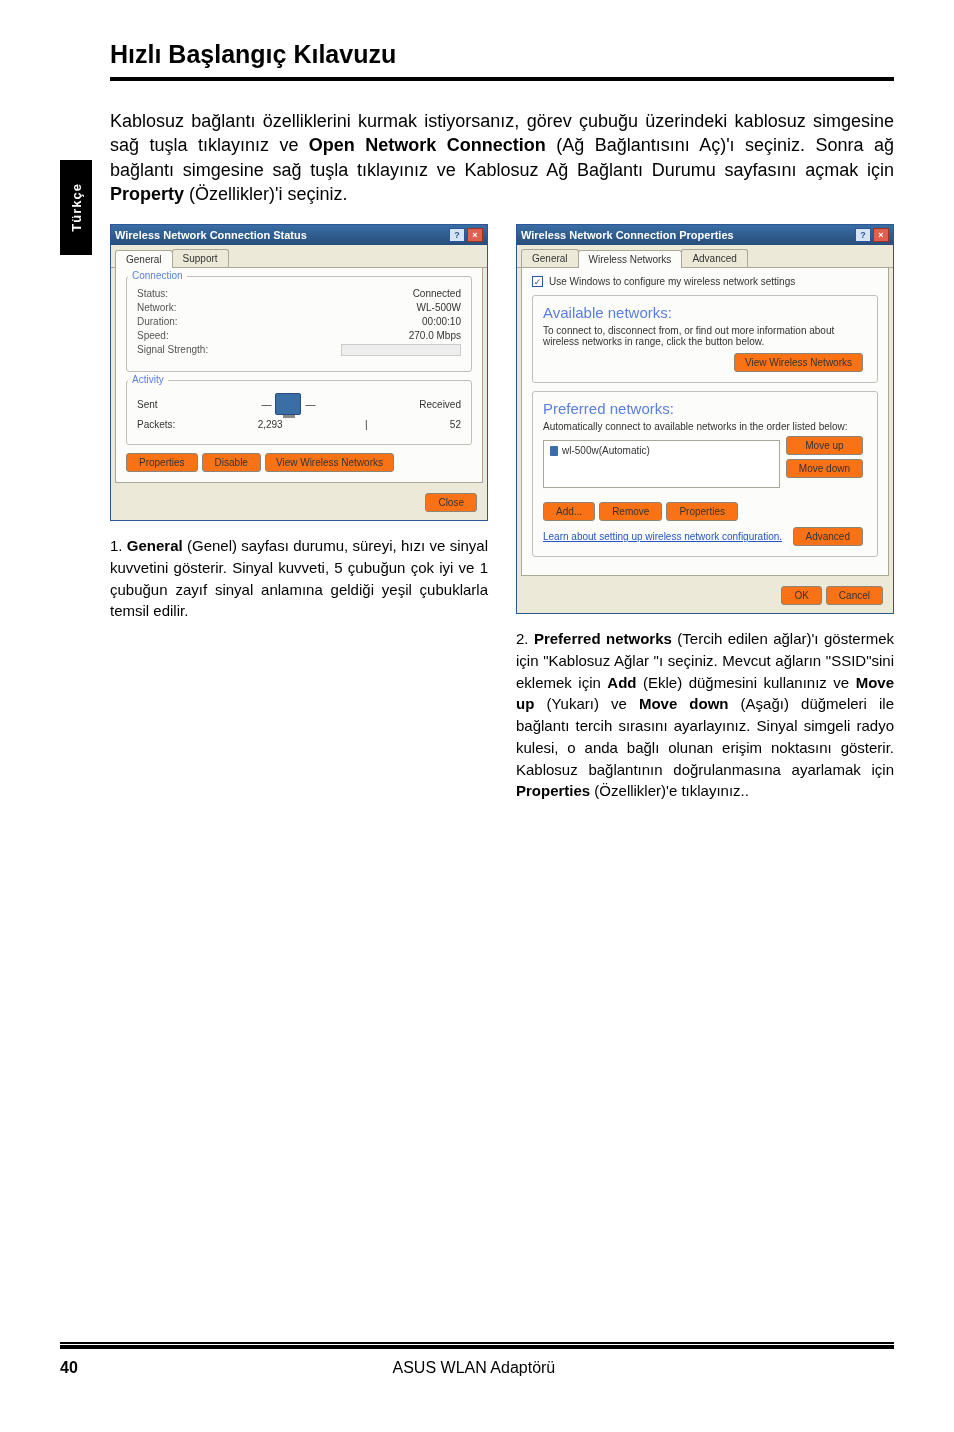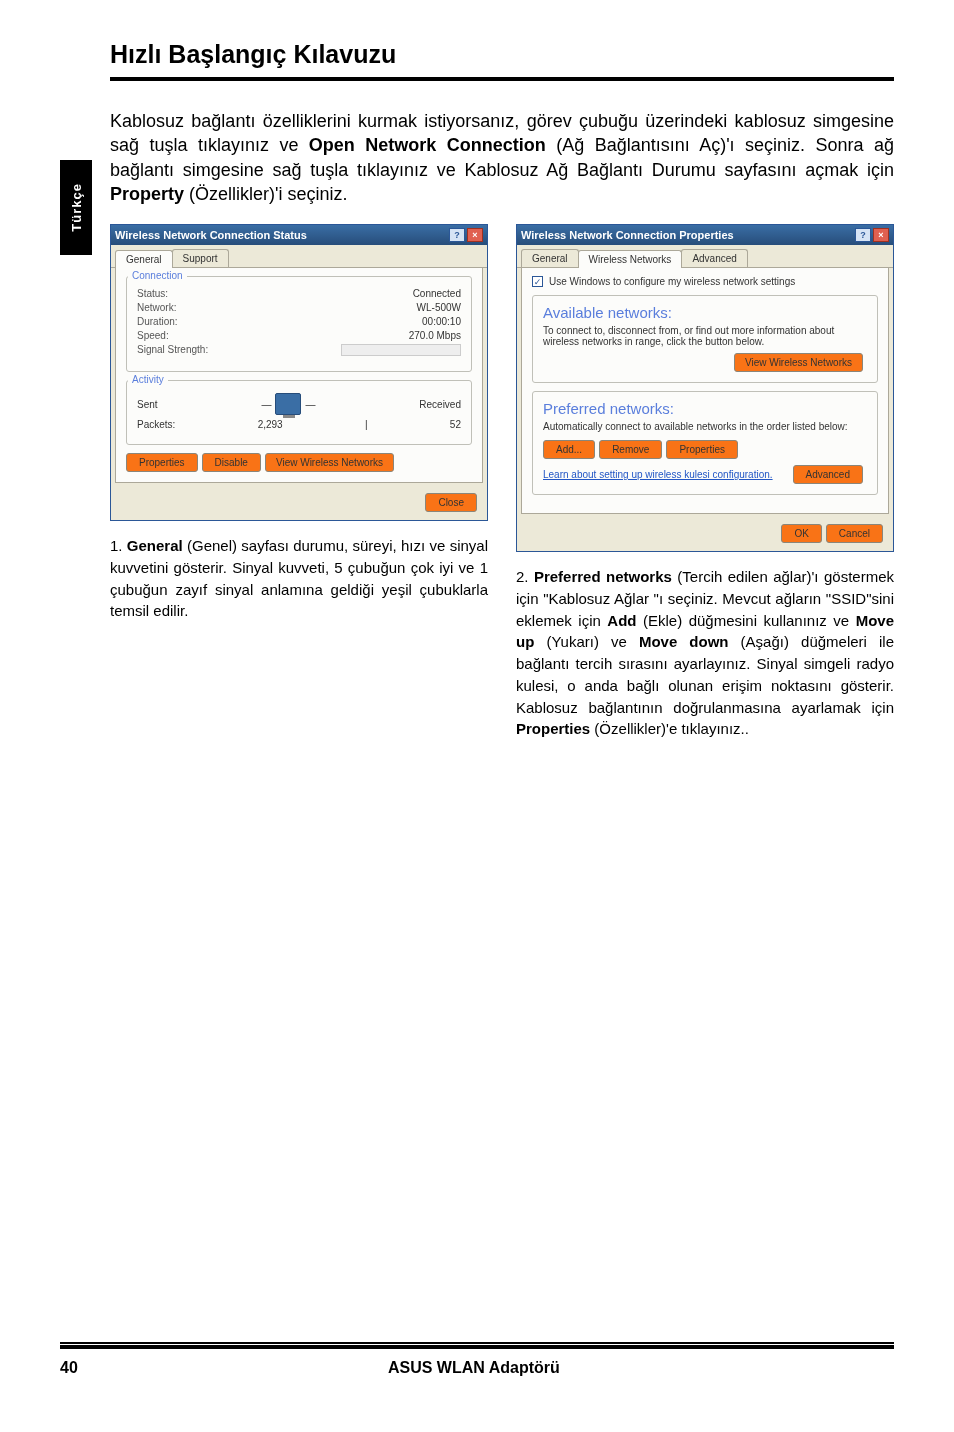--- a/index.html
+++ b/index.html
@@ -202,21 +202,21 @@
   .footer-hr-top { border:none; border-top:2px solid #000; margin-bottom:1px; }
   .footer-hr-bot { border:none; border-top:4px solid #000; margin-bottom:10px; }
   .footer-row {
     display:flex;
     justify-content:space-between;
     align-items:center;
     font-size:16px;
     gap:12px;
   }
   .footer-row .pn { font-weight:bold; }
-  .footer-row .ft { font-weight:bold; flex:1; text-align:center; }
+  .footer-row .ft { font-weight:normal; flex:1; text-align:center; }
   .signal-bar {
     display:inline-block;
     height:12px;
     width:120px;
     background: #eee;
     border:1px solid #ccc;
     margin-left:6px;
   }
 </style>
 </head>
@@ -327,27 +327,39 @@
             <div class="small-note">Available networks:</div>
             <div style="font-size:10px; margin:4px 0 6px 0;">To connect to, disconnect from, or find out more information about wireless networks in range, click the button below.</div>
             <div style="text-align:right;">
               <span class="btn wide">View Wireless Networks</span>
             </div>
           </div>
 
           <div class="group">
             <div class="small-note">Preferred networks:</div>
             <div style="font-size:10px; margin:4px 0;">Automatically connect to available networks in the order listed below:</div>
+            <div class="list-wrap">
+              <div class="list-box">
+                <div class="list-item">
+                  <span class="tower-icon"></span>
+                  <span>wl-500w(Automatic)</span>
+                </div>
+              </div>
+              <div class="side-col">
+                <span class="btn">Move up</span>
+                <span class="btn">Move down</span>
+              </div>
+            </div>
             <div class="btn-row">
               <span class="btn">Add...</span>
               <span class="btn">Remove</span>
               <span class="btn">Properties</span>
             </div>
             <div class="adv-row">
-              <span class="link-text">Learn about setting up wireless kulesi configuration.</span>
+              <span class="link-text">Learn about setting up wireless network configuration.</span>
               <span class="btn">Advanced</span>
             </div>
           </div>
         </div>
         <div class="bottom-row">
           <span class="btn">OK</span>
           <span class="btn">Cancel</span>
         </div>
       </div>
 

